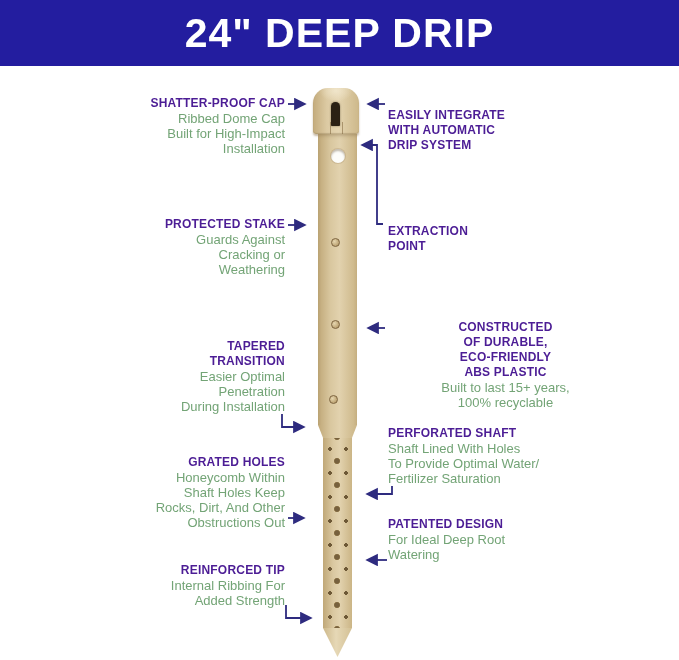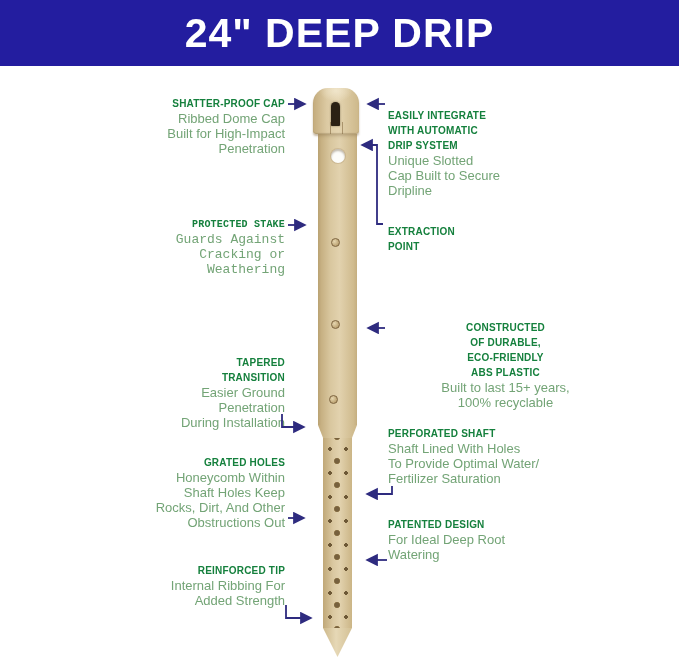--- a/index.html
+++ b/index.html
@@ -14,21 +14,21 @@
   }
   .hdr h1{
     margin:0;color:#ffffff;font-size:41px;font-weight:800;letter-spacing:1px;
     font-family:"Liberation Sans",sans-serif;
   }
   
   .ann{position:absolute;width:235px;}
   .ann.left{text-align:right;}
   .ann.right{text-align:left;}
   .hd{
-    color:#15803d;font-size:10px;line-height:15px;font-weight:bold;
+    color:#4c1d95;font-size:12px;line-height:15px;font-weight:bold;
     letter-spacing:.2px;white-space:pre-line;
   }
   .bd{
     color:#73a476;font-size:13px;line-height:15px;font-weight:500;
     white-space:pre-line;
   }
   
   .cap{
     position:absolute;left:313px;top:88px;width:46px;height:46px;
     border-radius:15px 15px 3px 3px;
@@ -106,55 +106,52 @@
   <div class="screw s2"></div>
   <div class="screw s3"></div>
   <div class="taper"></div>
   <div class="shaft-lower"></div>
   <div class="tip"></div>
 
   <div class="ann left" style="top:96px;right:394px;">
     <div class="hd">SHATTER-PROOF CAP</div>
     <div class="bd">Ribbed Dome Cap
 Built for High-Impact
-Penetration</div>
+Installation</div>
   </div>
-  <div class="ann left" style="top:217px;right:394px;font-family:Liberation Mono, monospace;">
+  <div class="ann left" style="top:217px;right:394px;">
     <div class="hd">PROTECTED STAKE</div>
     <div class="bd">Guards Against
 Cracking or
 Weathering</div>
   </div>
-  <div class="ann left" style="top:355px;right:394px;">
+  <div class="ann left" style="top:339px;right:394px;">
     <div class="hd">TAPERED
 TRANSITION</div>
-    <div class="bd">Easier Ground
+    <div class="bd">Easier Optimal
 Penetration
 During Installation</div>
   </div>
   <div class="ann left" style="top:455px;right:394px;">
     <div class="hd">GRATED HOLES</div>
     <div class="bd">Honeycomb Within
 Shaft Holes Keep
 Rocks, Dirt, And Other
 Obstructions Out</div>
   </div>
   <div class="ann left" style="top:563px;right:394px;">
     <div class="hd">REINFORCED TIP</div>
     <div class="bd">Internal Ribbing For
 Added Strength</div>
   </div>
 
   <div class="ann right" style="top:108px;left:388px;">
     <div class="hd">EASILY INTEGRATE
 WITH AUTOMATIC
 DRIP SYSTEM</div>
-    <div class="bd">Unique Slotted
-Cap Built to Secure
-Dripline</div>
   </div>
   <div class="ann right" style="top:224px;left:388px;">
     <div class="hd">EXTRACTION
 POINT</div>
   </div>
   <div class="ann right" style="top:320px;left:388px;text-align:center;">
     <div class="hd">CONSTRUCTED
 OF DURABLE,
 ECO-FRIENDLY
 ABS PLASTIC</div>

